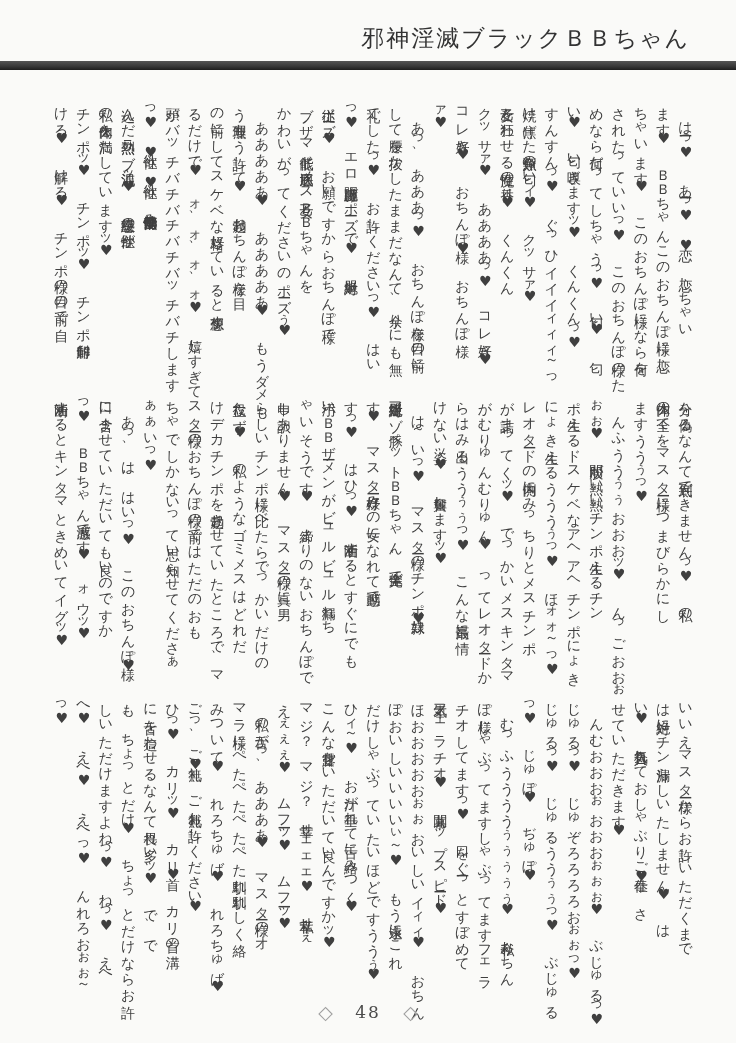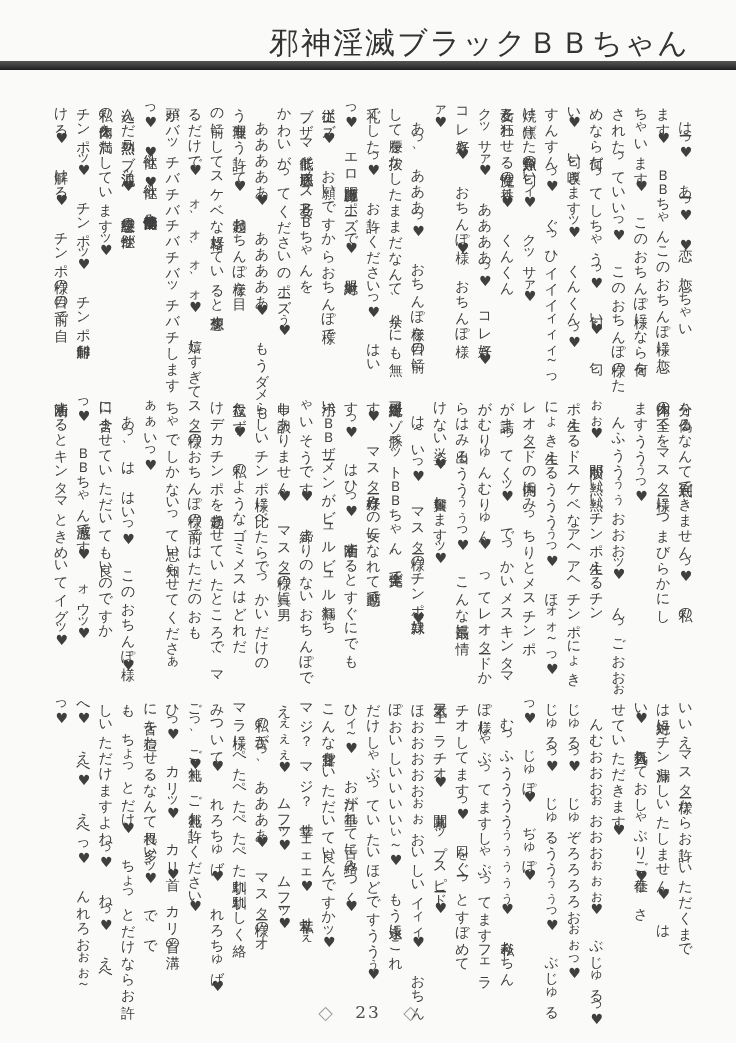--- a/index.html
+++ b/index.html
@@ -14,21 +14,21 @@
     background:var(--paper);
     font-family:"DejaVu Serif","Liberation Serif",serif;
     color:var(--ink);
   }
   .page{
     position:relative;width:736px;height:1043px;overflow:hidden;
     background:var(--paper);
   }
   .title{
     position:absolute;top:23px;right:46px;
-    font-size:30px;letter-spacing:2px;color:#333;
+    font-size:23px;letter-spacing:2px;color:#333;
     white-space:nowrap;
   }
   .rule{
     position:absolute;top:61px;left:0;width:736px;height:9px;
     background:linear-gradient(#555 0%,#3a3a3a 55%,#1e1e1e 100%);
   }
   .vblock{
     position:absolute;right:39px;height:298px;
     writing-mode:vertical-rl;
     text-orientation:upright;
@@ -149,17 +149,17 @@
       <div class="vcol">ひっ♥　カリッ♥　カリ首♥　カリ首の溝</div>
       <div class="vcol">に舌を這わせるなんて畏れ多いッ♥　で、で</div>
       <div class="vcol">も、ちょっとだけ♥　ちょっとだけならお許</div>
       <div class="vcol">しいただけますよねっ♥　ねっ♥　えへ</div>
       <div class="vcol">へ♥　えへ♥　えへっ♥　んれろおぉぉ～</div>
       <div class="vcol">っ♥</div>
     </div>
 
   <div class="footer">
     <span class="dia">◇</span>
-    <span class="num">23</span>
+    <span class="num">48</span>
     <span class="dia">◇</span>
   </div>
 
 </div>
 
 </body></html>

